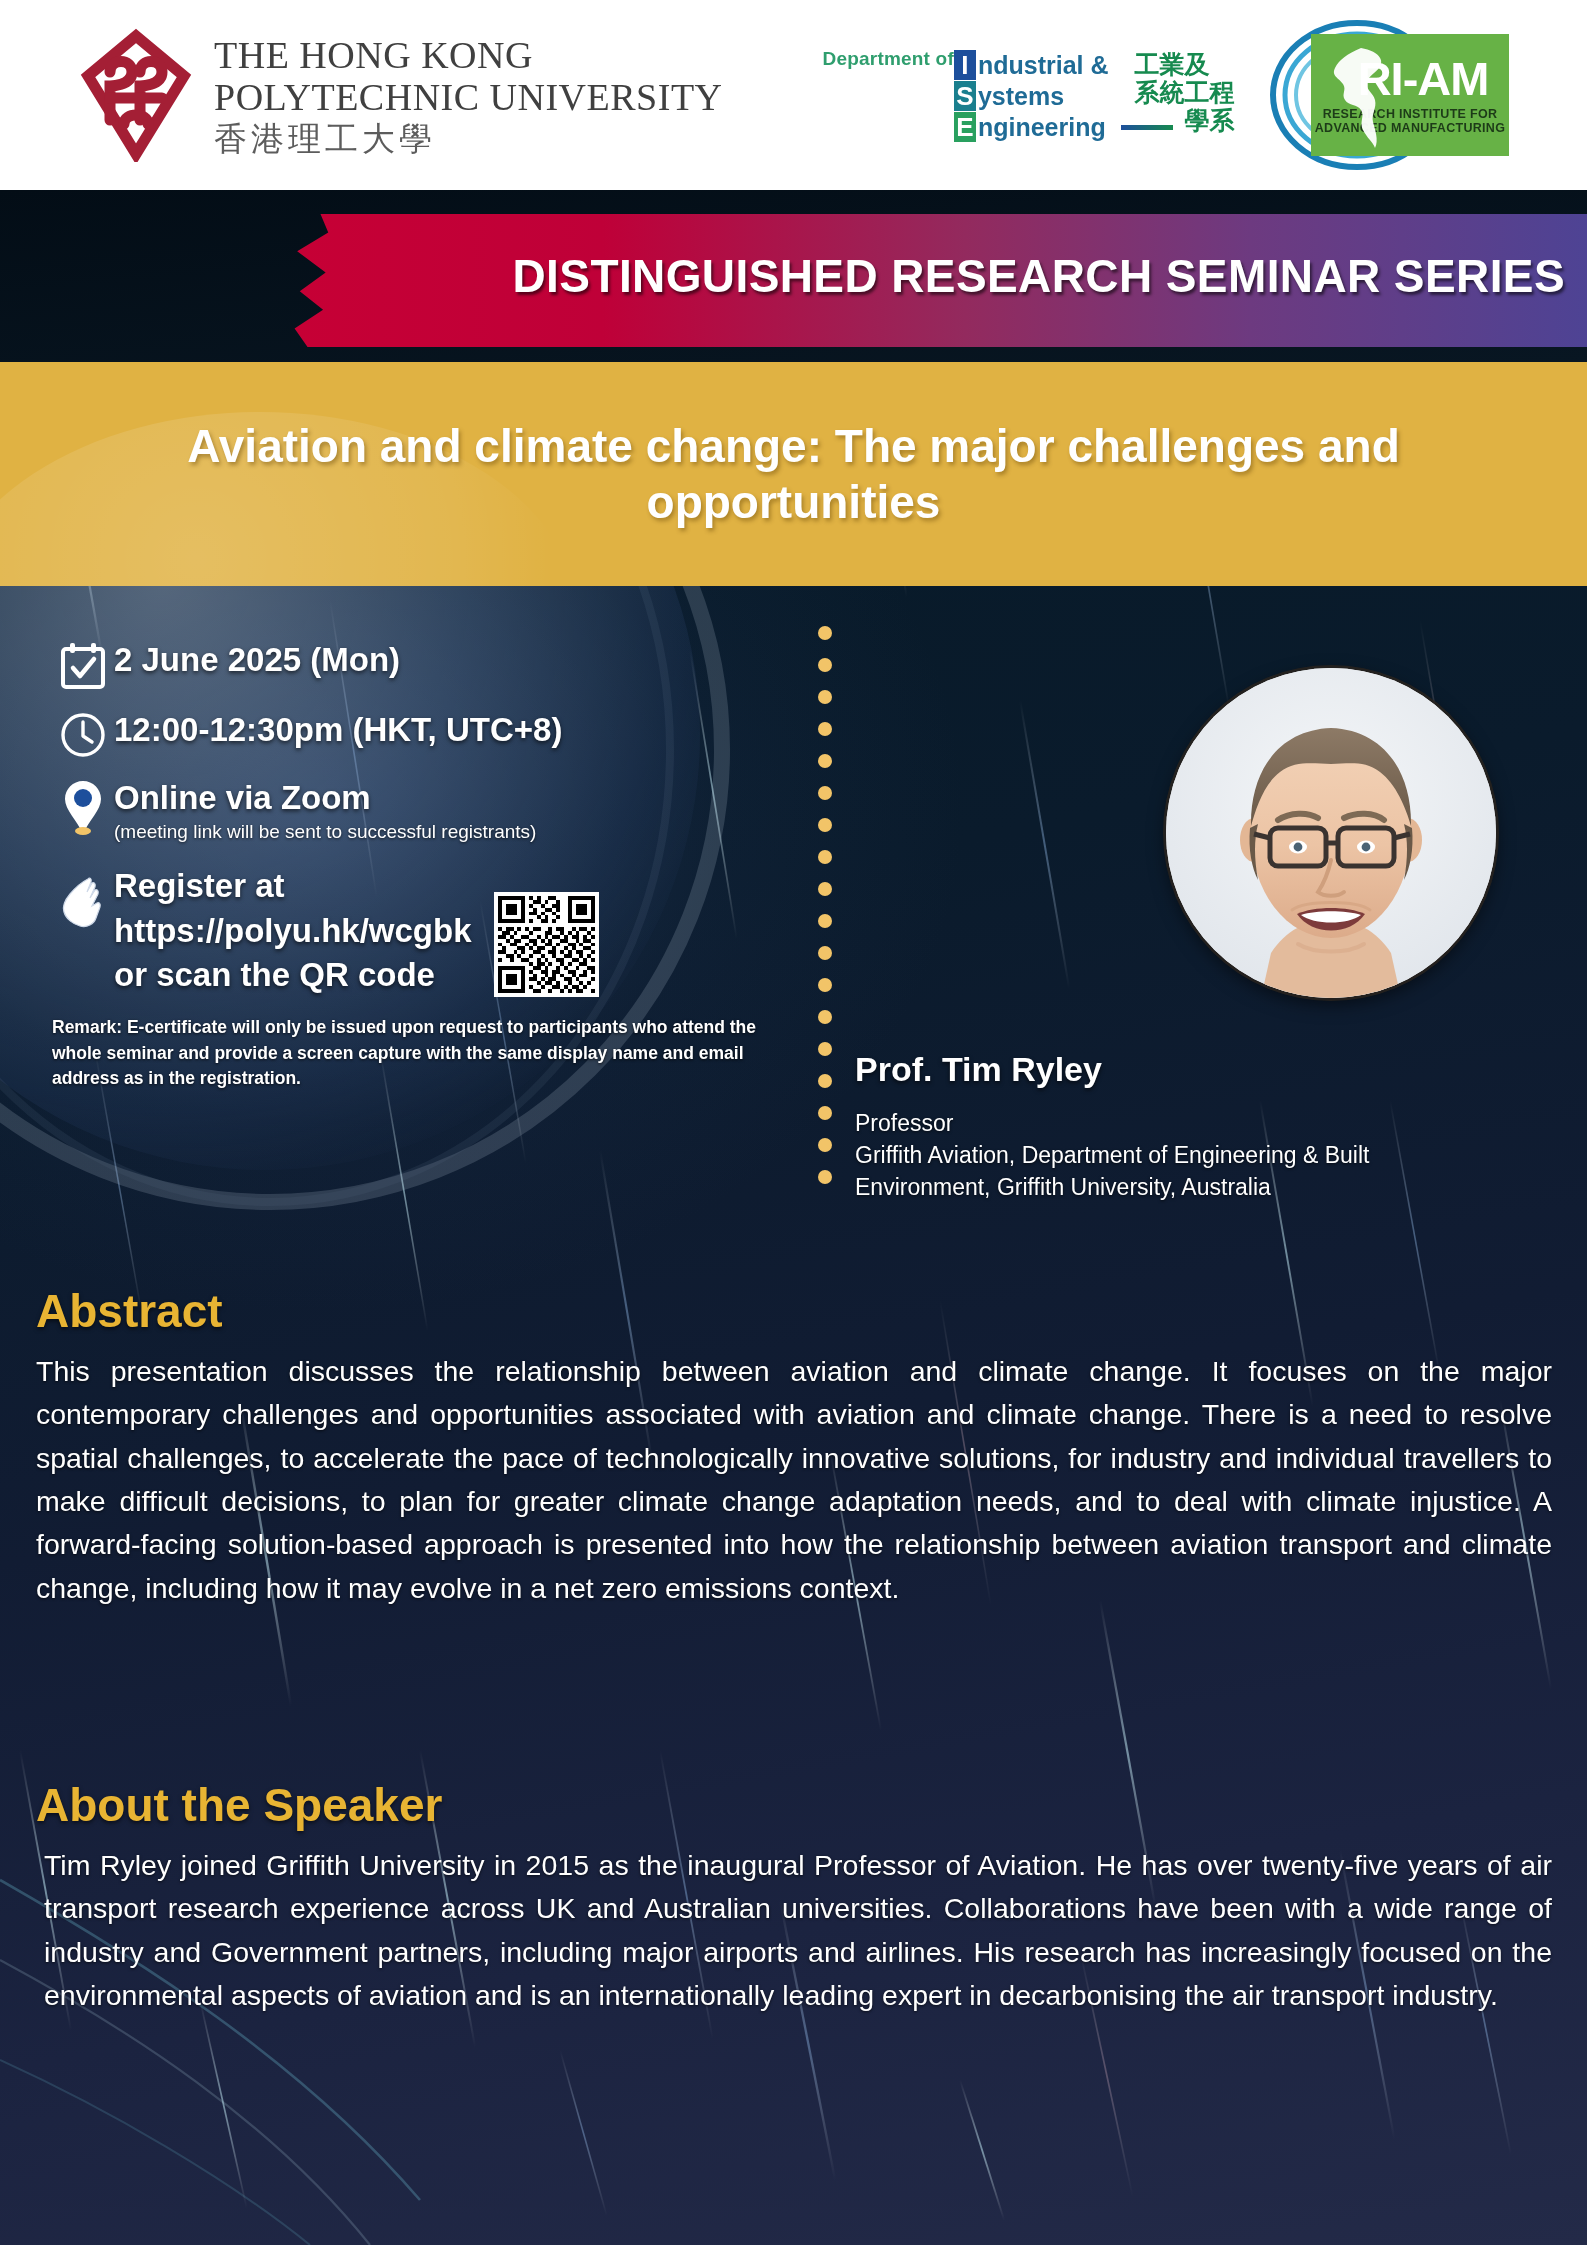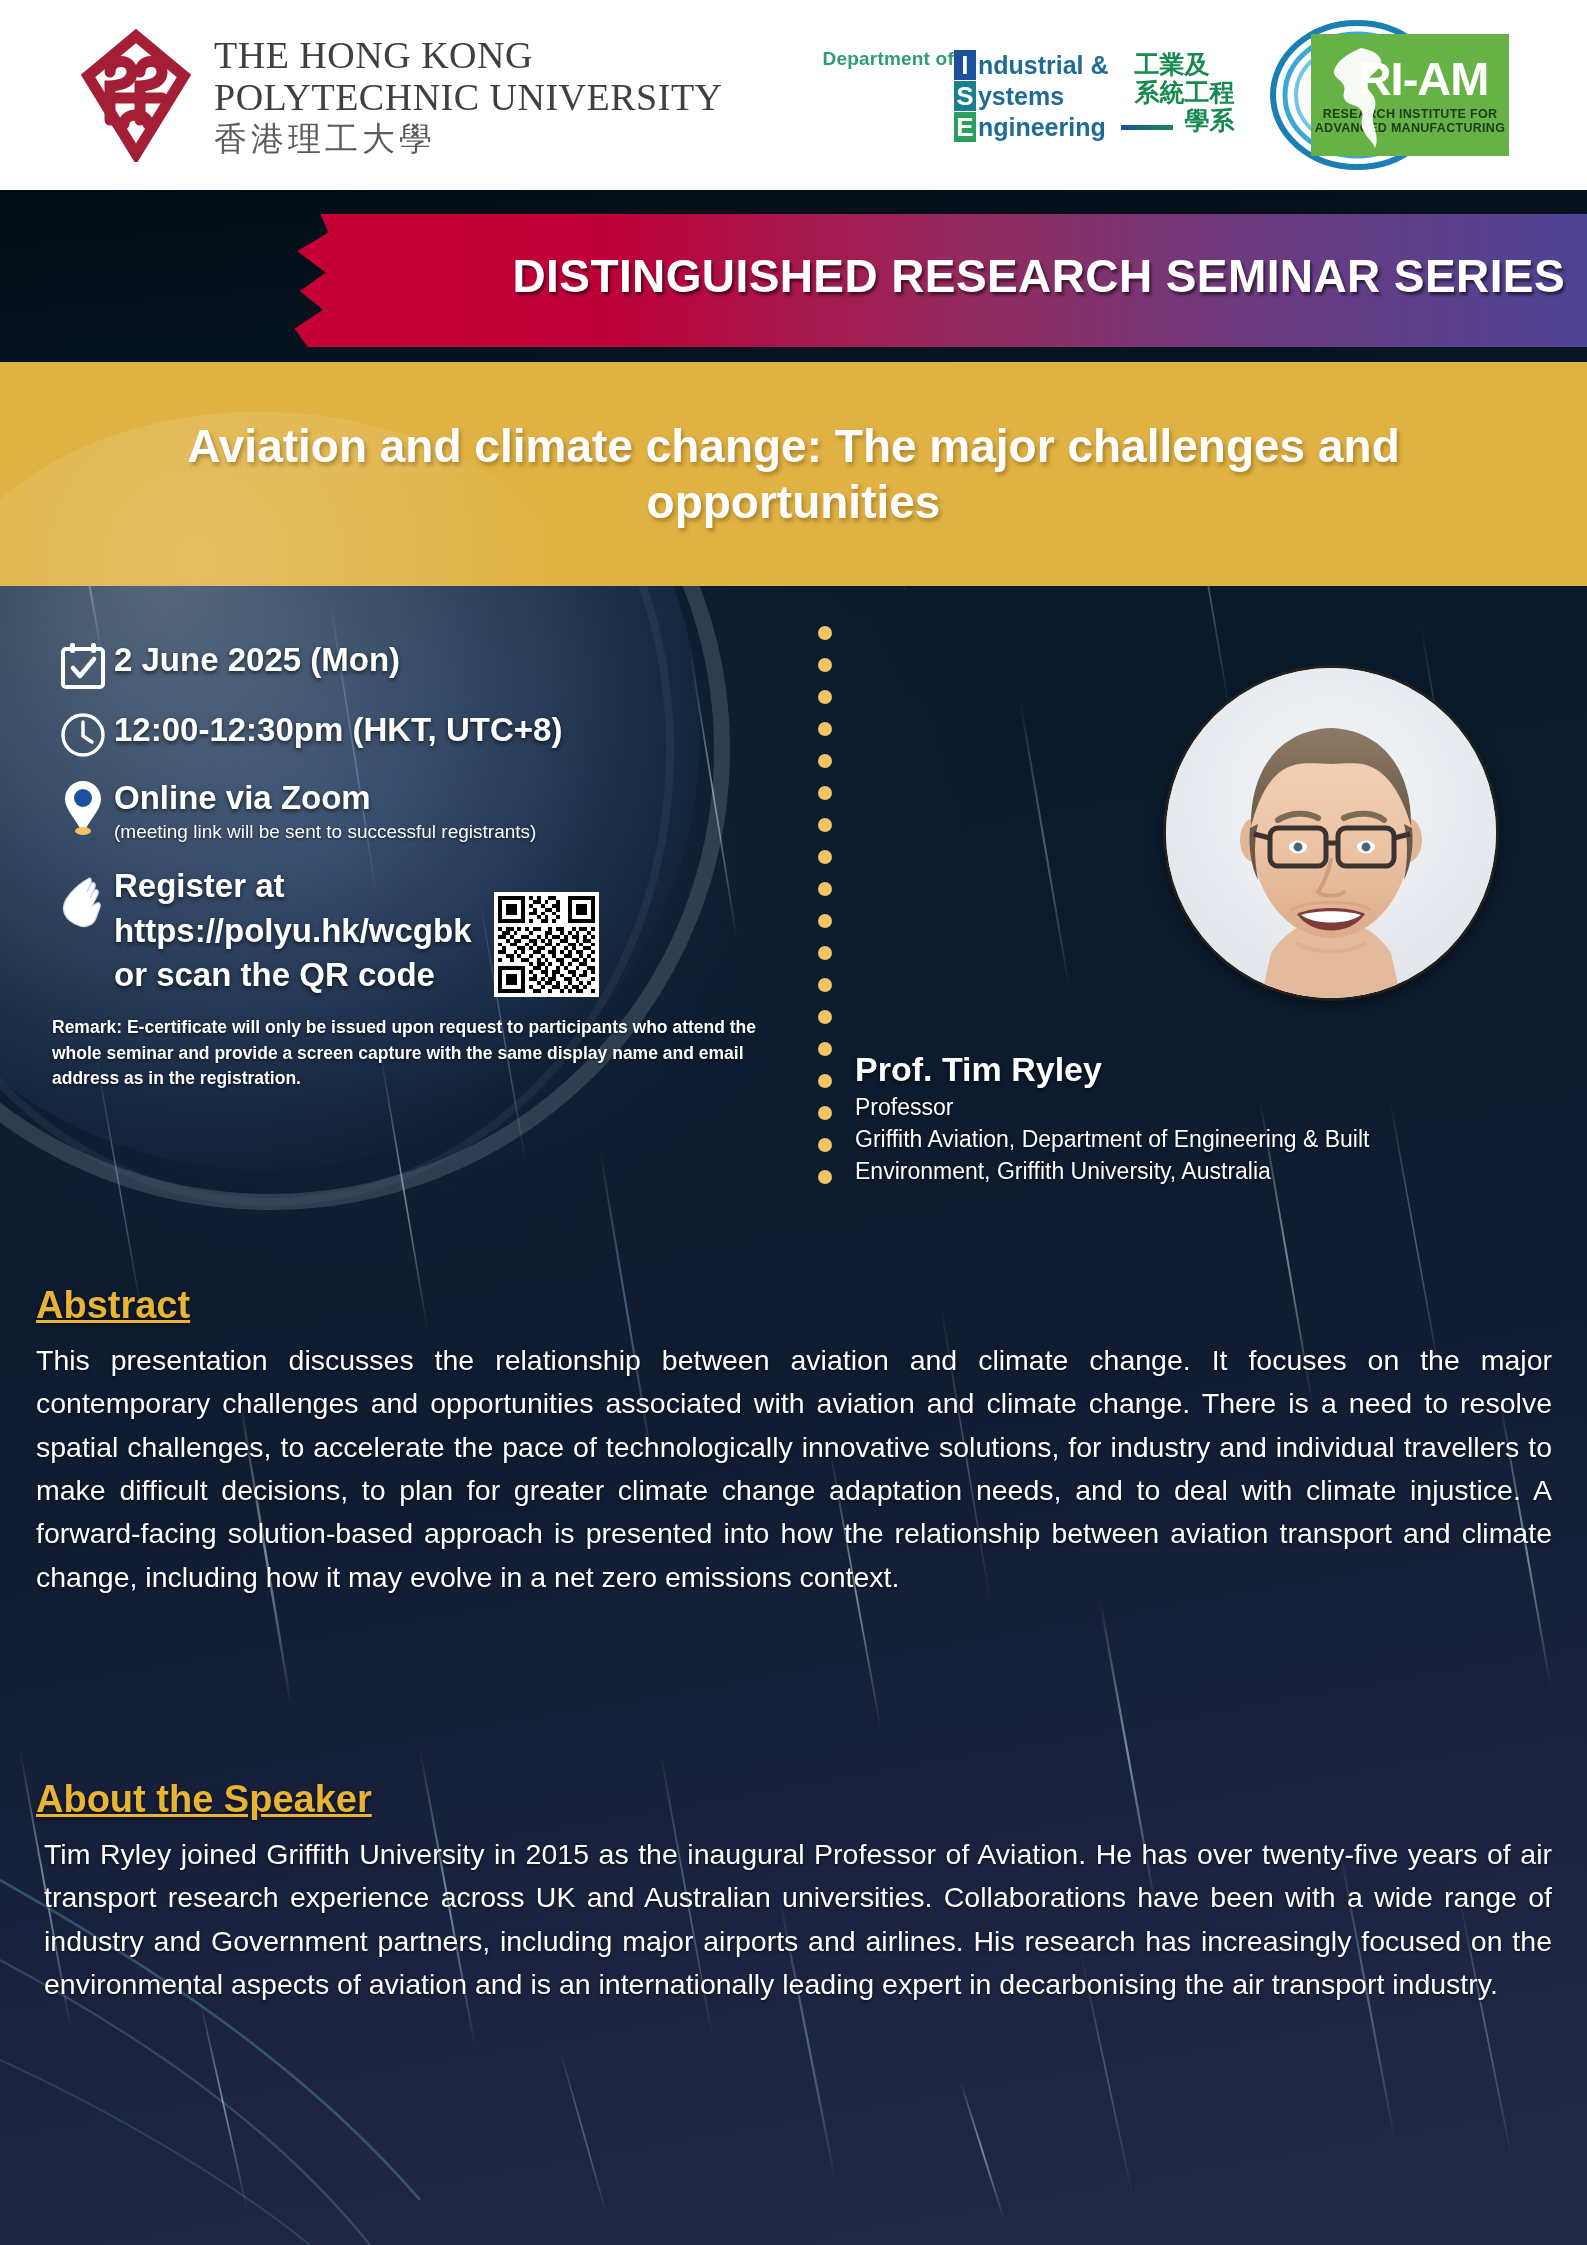--- a/index.html
+++ b/index.html
@@ -154,31 +154,30 @@
     border-radius:50%; overflow:hidden; z-index:6;
     box-shadow:0 0 0 3px rgba(40,35,30,.85), 0 6px 18px rgba(0,0,0,.55);
     background:#e9ecef;
   }
   .avatar svg { display:block; width:100%; height:100%; }
   .speaker { position:absolute; left:855px; top:1050px; width:620px; z-index:6; }
   .speaker-name { color:#ffffff; font-size:34px; font-weight:bold; text-shadow:0 2px 4px rgba(0,0,0,.65); }
   .speaker-title, .speaker-aff {
     color:#ffffff; font-size:23px; line-height:1.27; text-shadow:0 1px 3px rgba(0,0,0,.7);
   }
-  .speaker-title { margin-top:4px; }
+  .speaker-title { margin-top:20px; }
   .speaker-aff { margin-top:3px; }
 
   
   .section { position:absolute; left:36px; width:1516px; z-index:5; }
   .sec-abstract { top:1284px; }
   .sec-bio { top:1778px; }
   .sec-head {
-    color:#e8b433; font-size:38px; font-weight:bold; margin-bottom:12px;
+    color:#e8b433; font-size:46px; font-weight:bold; margin-bottom:12px;
     text-shadow:0 2px 4px rgba(0,0,0,.6);
-    text-decoration:underline;
   }
   .sec-body {
     color:#ffffff; font-size:28.5px; line-height:1.52; text-align:justify;
     text-shadow:0 1px 3px rgba(0,0,0,.7);
   }
   .sec-bio .sec-body { padding-left:8px; }
 </style>
 </head>
 <body>
 

